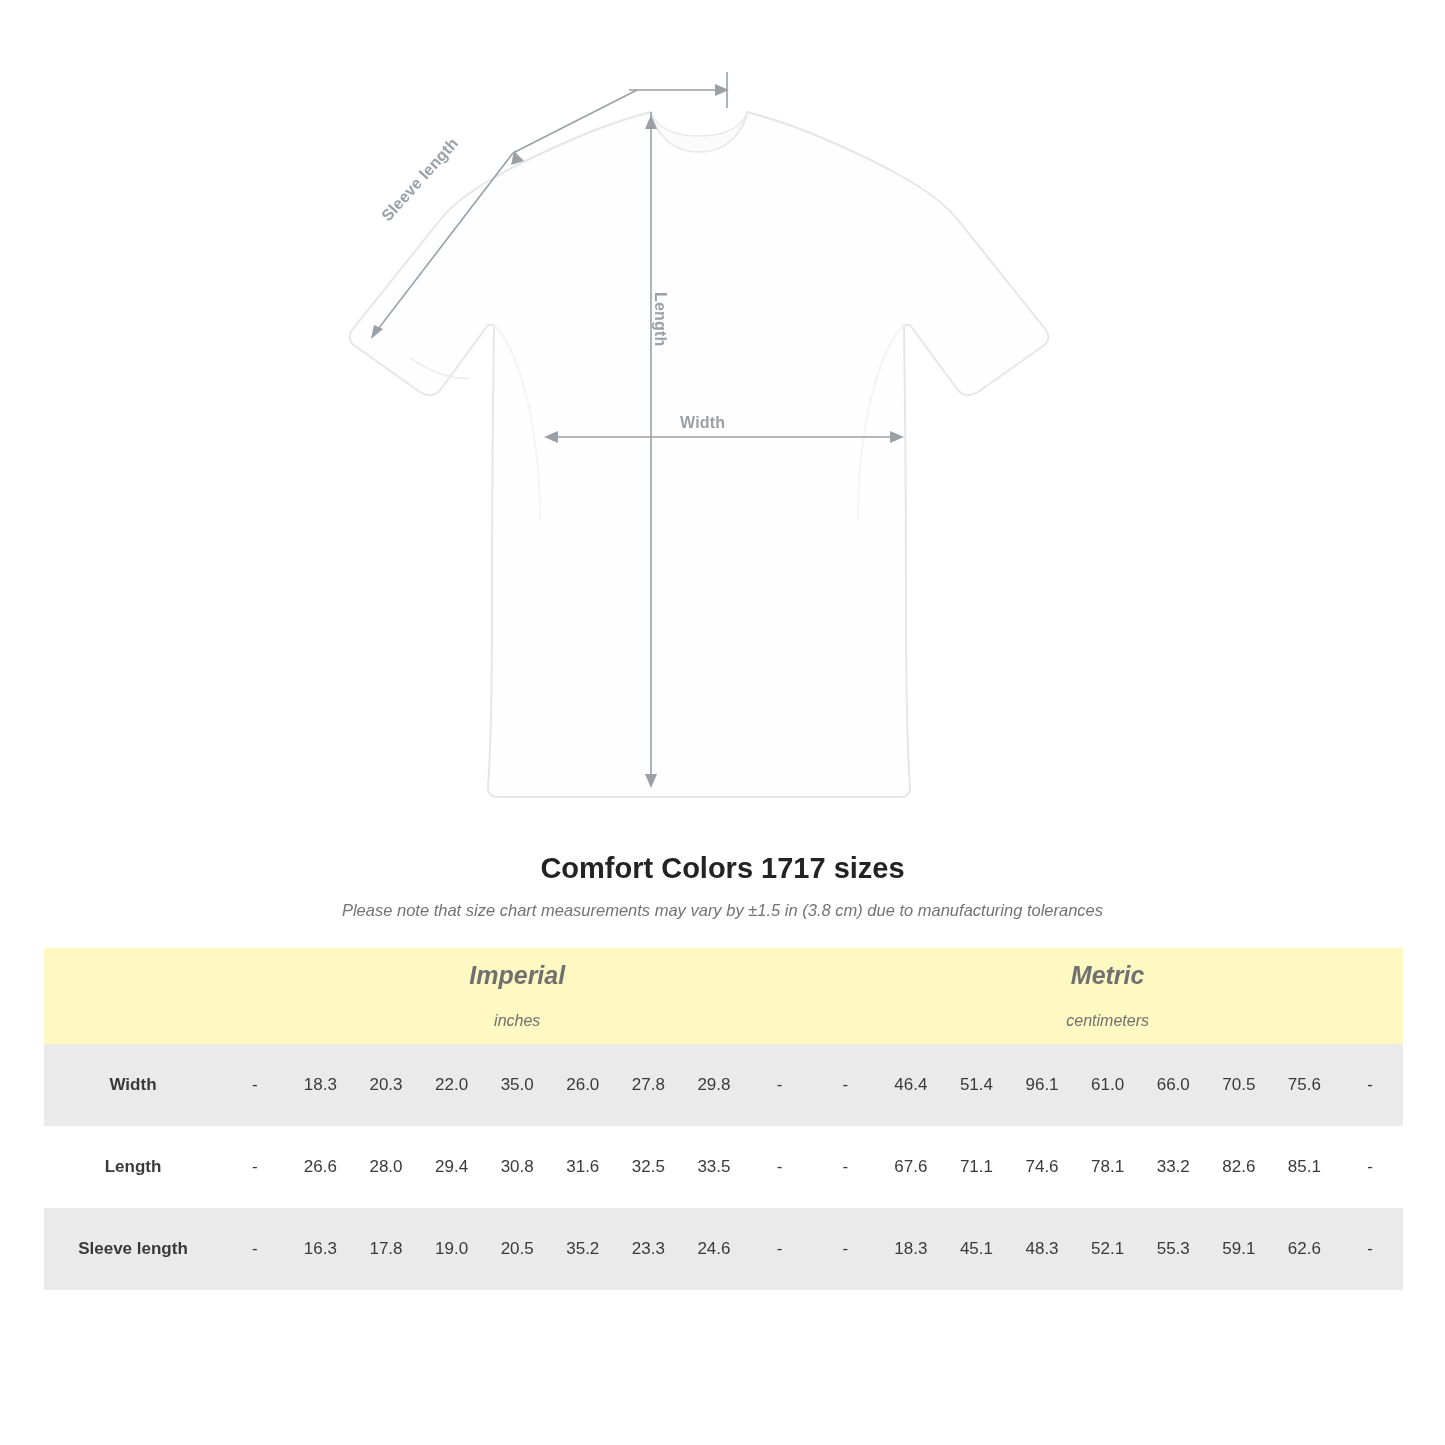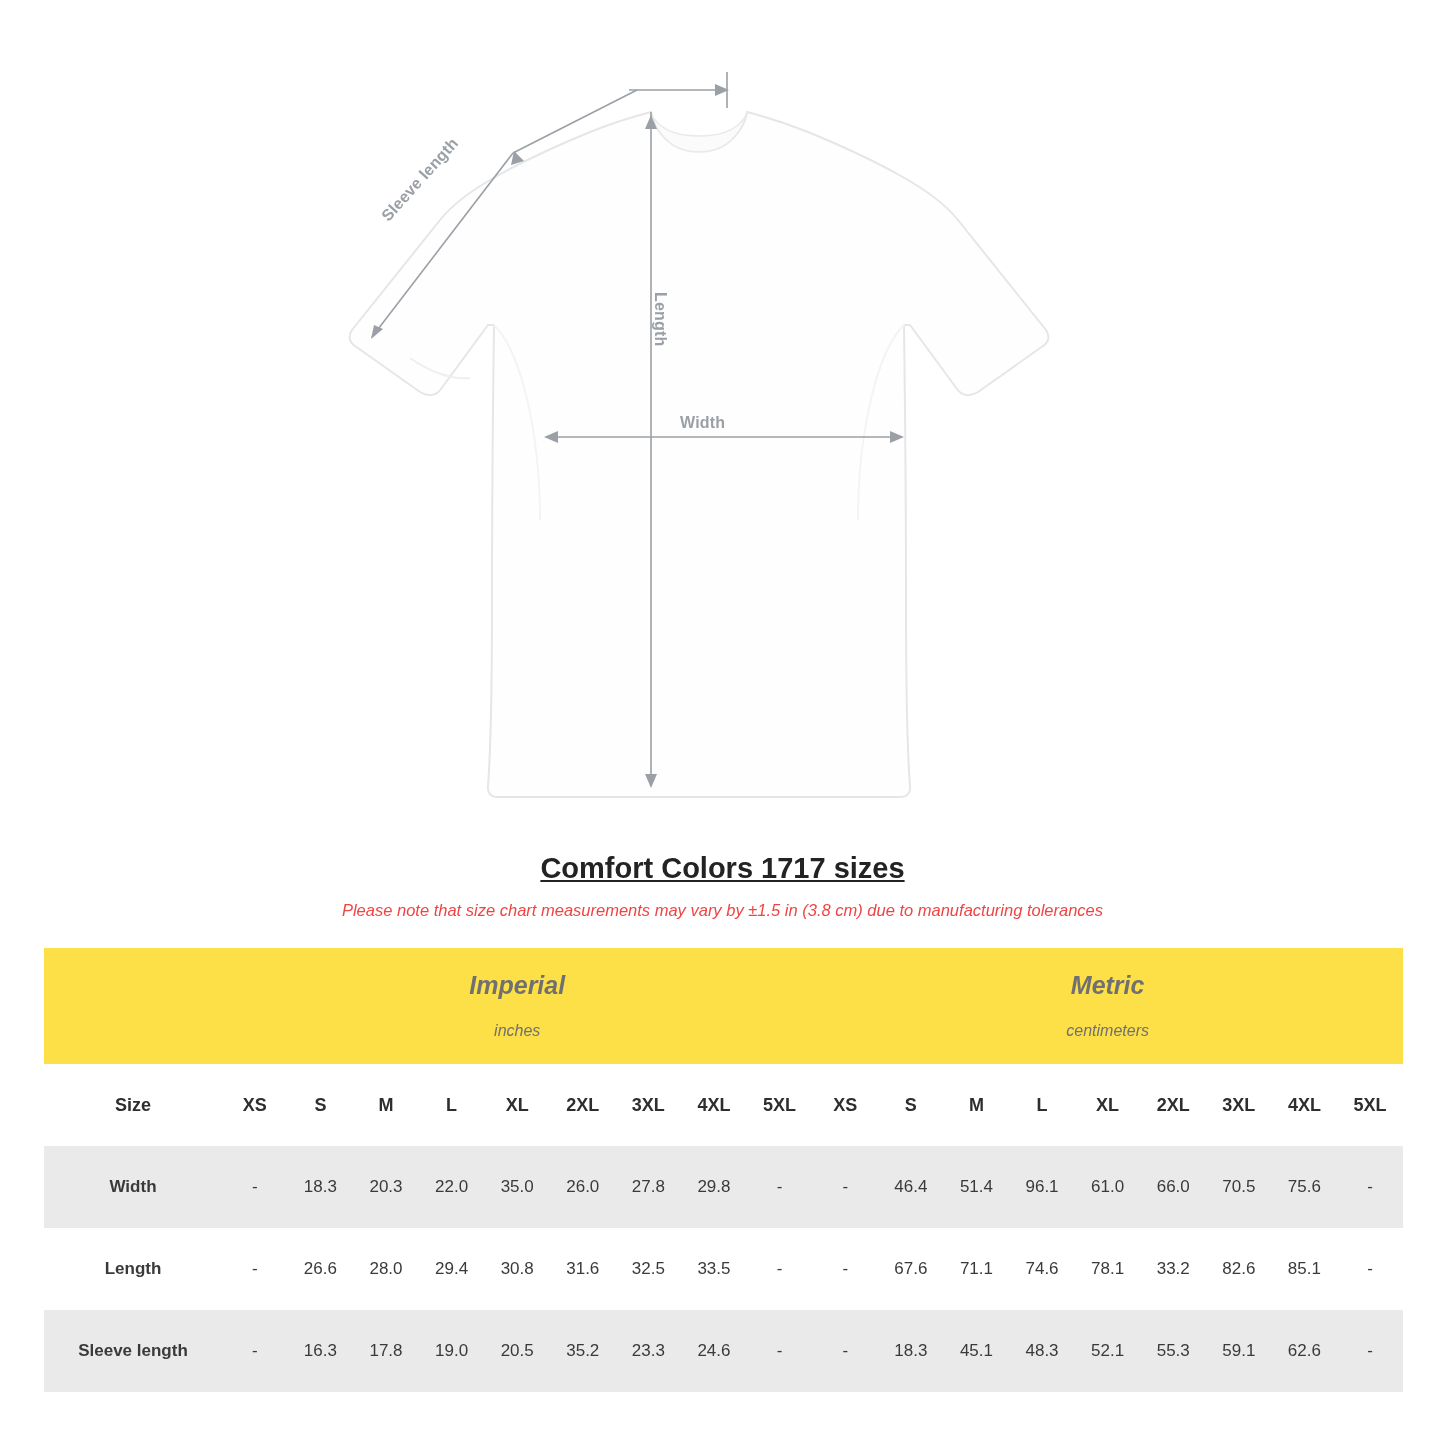--- a/index.html
+++ b/index.html
@@ -56,26 +56,25 @@
   
   .title-block {
     text-align: center;
     margin-top: 22px;
   }
   .chart-title {
     font-size: 29px;
     font-weight: bold;
     color: #232323;
     margin: 0;
-    text-decoration: underline;
   }
   .chart-note {
     font-size: 16.5px;
     font-style: italic;
-    color: #ef4444;
+    color: #737373;
     margin: 16px 0 0 0;
   }
 
   
   .table-wrap {
     margin: 28px 44px 0 44px;
     width: 1357px;
   }
   table.size-table {
     border-collapse: collapse;
@@ -84,22 +83,22 @@
   }
   table.size-table td, table.size-table th {
     text-align: center;
     vertical-align: middle;
     font-size: 17px;
     color: #3a3a3a;
     padding: 0;
     border: none;
   }
   .unit-head-cell {
-    background: #fde047;
-    height: 116px;
+    background: #fef9c3;
+    height: 96px;
   }
   .unit-name {
     font-size: 25px;
     font-style: italic;
     font-weight: bold;
     color: #707070;
     line-height: 1.1;
   }
   .unit-sub {
     font-size: 16px;
@@ -238,41 +237,20 @@
           <td class="unit-head-cell" colspan="9">
             <div class="unit-name">Imperial</div>
             <div class="unit-sub">inches</div>
           </td>
           <td class="unit-head-cell" colspan="9">
             <div class="unit-name">Metric</div>
             <div class="unit-sub">centimeters</div>
           </td>
         </tr>
 
-        <tr class="header-row">
-          <td class="size-word">Size</td>
-          <td>XS</td>
-          <td>S</td>
-          <td>M</td>
-          <td>L</td>
-          <td>XL</td>
-          <td>2XL</td>
-          <td>3XL</td>
-          <td>4XL</td>
-          <td>5XL</td>
-          <td>XS</td>
-          <td>S</td>
-          <td>M</td>
-          <td>L</td>
-          <td>XL</td>
-          <td>2XL</td>
-          <td>3XL</td>
-          <td>4XL</td>
-          <td>5XL</td>
-        </tr>
 
         <tr class="data-row shaded">
           <td class="label-col">Width</td>
           <td>-</td>
           <td>18.3</td>
           <td>20.3</td>
           <td>22.0</td>
           <td>35.0</td>
           <td>26.0</td>
           <td>27.8</td>

